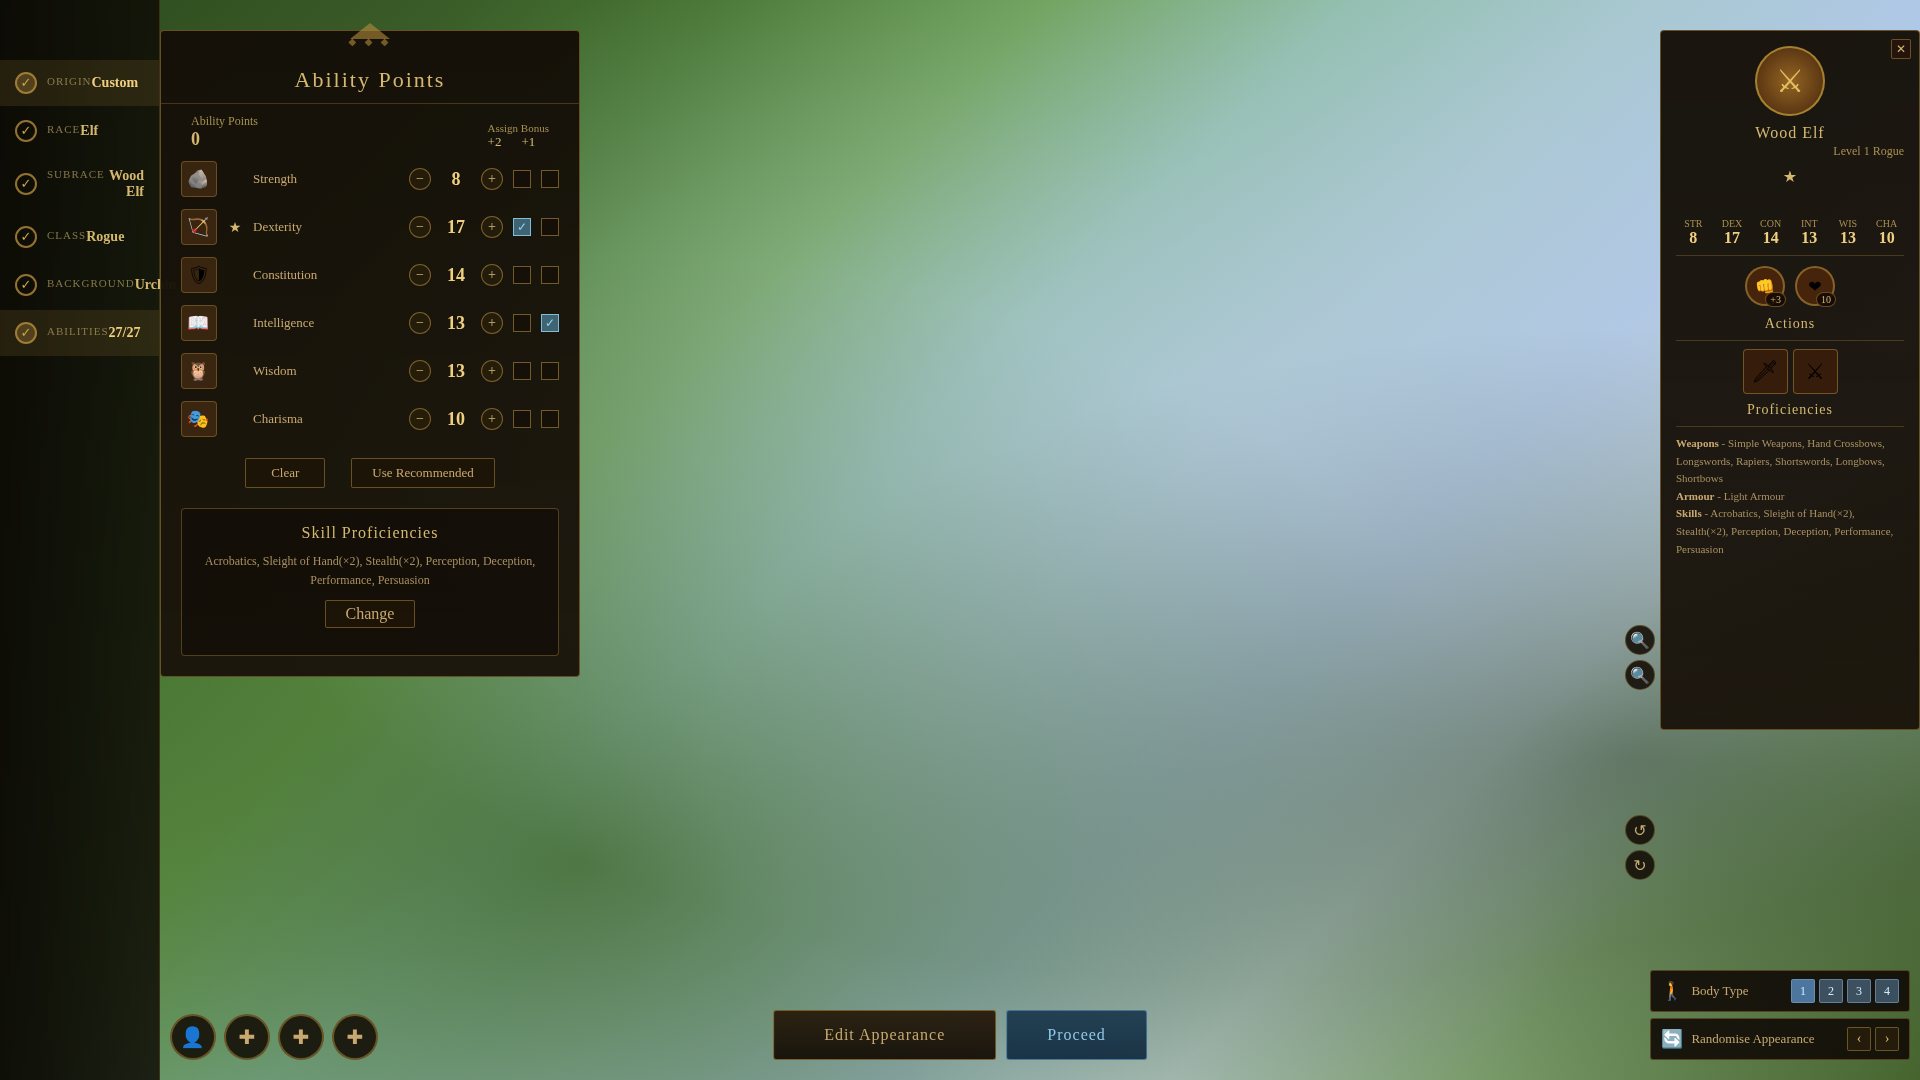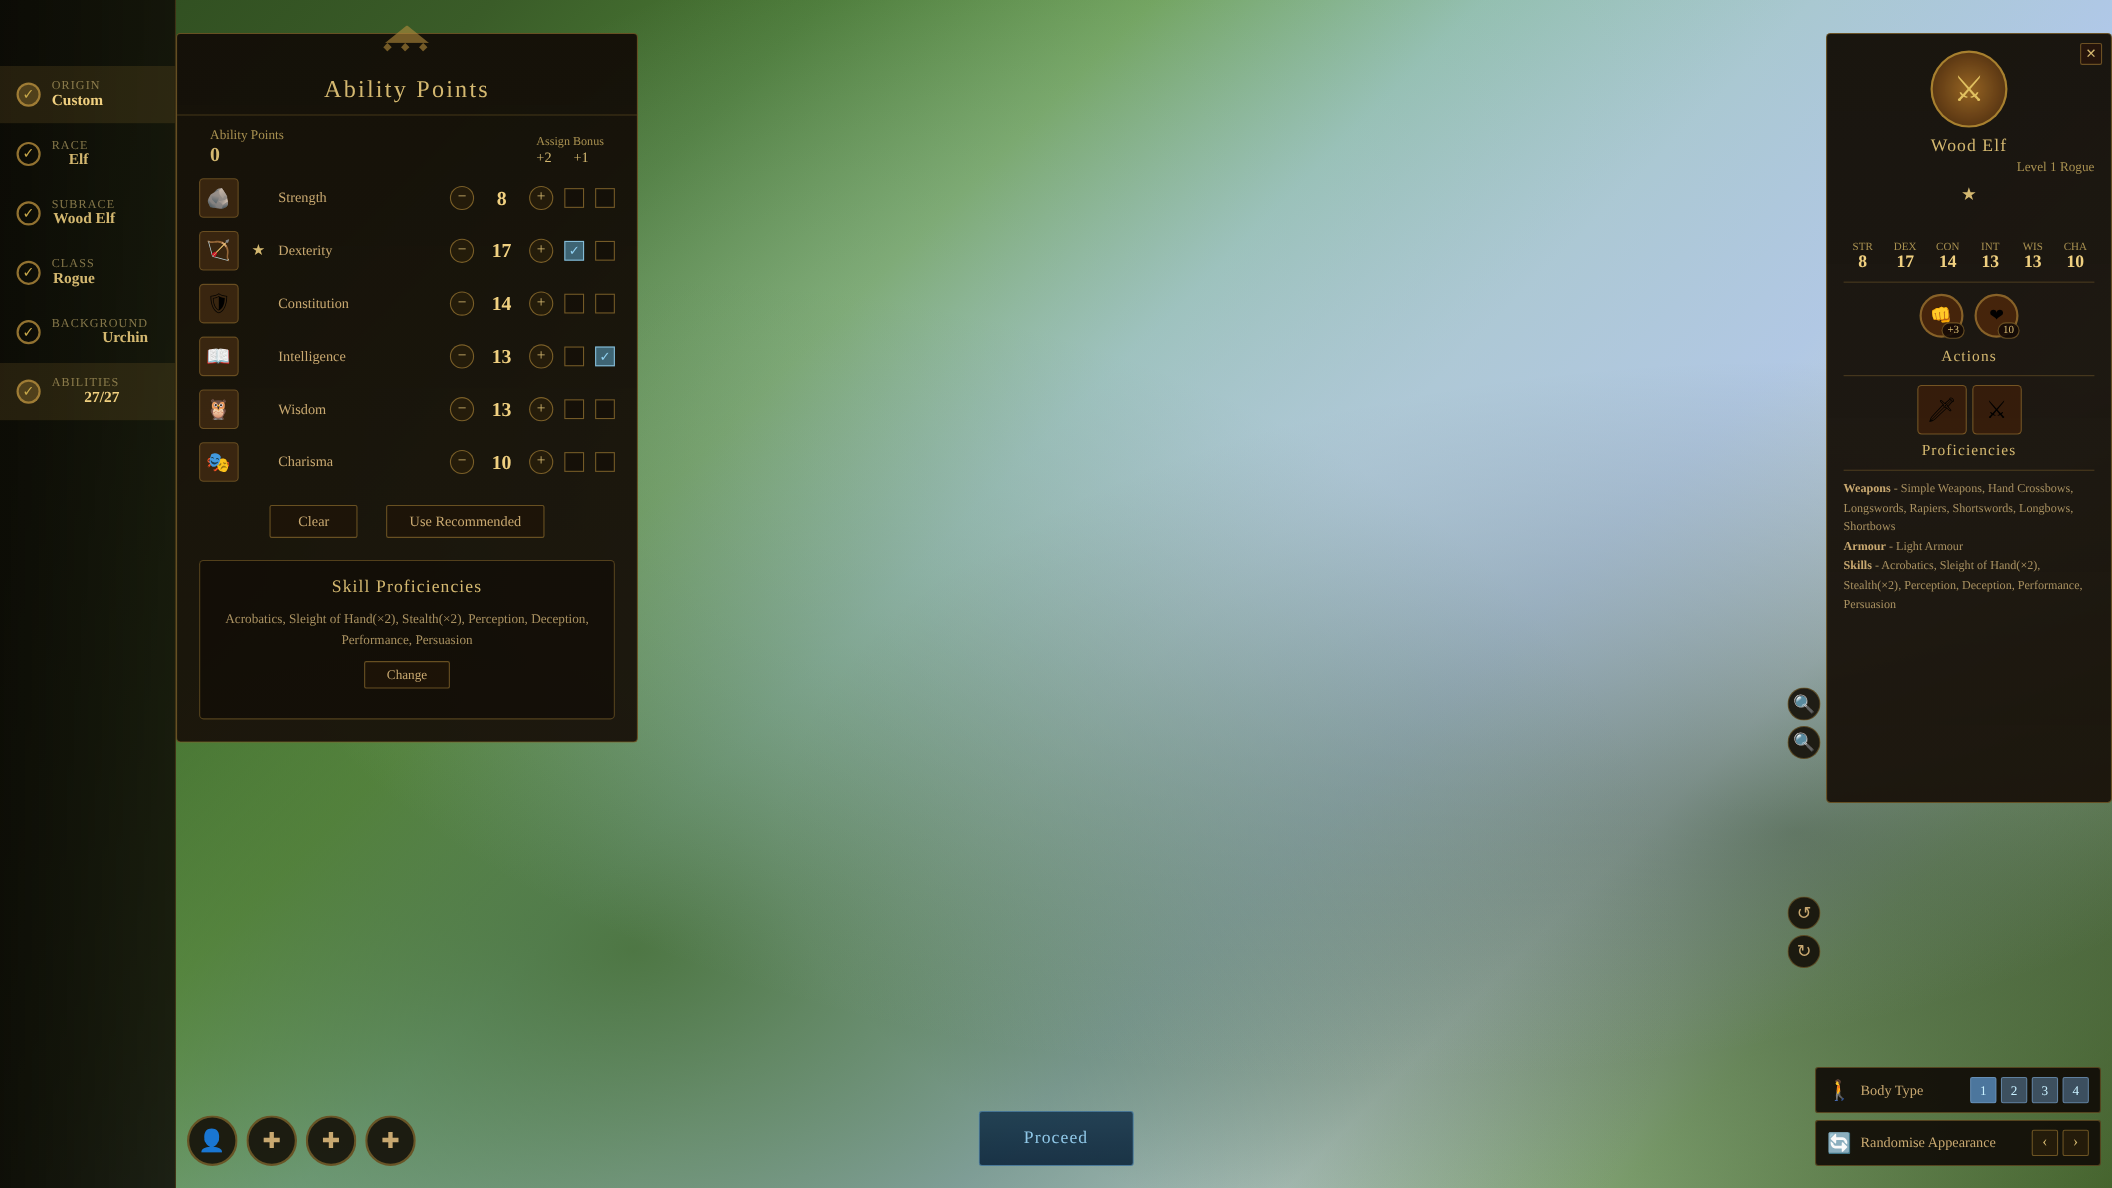--- a/index.html
+++ b/index.html
@@ -75,21 +75,21 @@
       justify-content: center;
       flex-shrink: 0;
       color: #c8a84a;
       font-size: 13px;
     }
     .sidebar-item.active .check-circle {
       background: rgba(180,140,60,0.3);
     }
     .sidebar-item .item-text {
       display: flex;
-      flex-direction: column;
+      flex-direction: row;
     }
     .sidebar-item .item-label {
       color: rgba(180,160,100,0.7);
       font-size: 11px;
       text-transform: uppercase;
       letter-spacing: 1px;
     }
     .sidebar-item .item-value {
       color: #d4b870;
       font-size: 14px;
@@ -295,21 +295,21 @@
       text-align: center;
     }
     .btn-change {
       display: block;
       margin: 10px auto 12px;
       padding: 4px 20px;
       background: rgba(30,20,8,0.9);
       border: 1px solid rgba(180,140,60,0.5);
       color: #c8a870;
       font-family: Georgia, serif;
-      font-size: 12px;
+      font-size: 16px;
       cursor: pointer;
       border-radius: 2px;
     }
 
     
     #right-panel {
       position: absolute;
       right: 0;
       top: 30px;
       width: 260px;
@@ -858,20 +858,21 @@
 </div>
 
 <div id="bottom-left-icons">
   <div class="bottom-icon-btn">👤</div>
   <div class="bottom-icon-btn">✚</div>
   <div class="bottom-icon-btn">✚</div>
   <div class="bottom-icon-btn">✚</div>
 </div>
 
 <div id="bottom-bar">
+  <button class="btn-edit-appearance">Edit Appearance</button>
   <button class="btn-proceed">Proceed</button>
 </div>
 
 <div id="bottom-right">
   <div class="body-type-row">
     <span style="font-size:18px; color:#c8a870;">🚶</span>
     <span class="body-type-label">Body Type</span>
     <div class="body-type-icons">
       <div class="body-type-btn active" style="color:#c8f0ff; font-size:12px;">1</div>
       <div class="body-type-btn" style="color:#c8f0ff; font-size:12px;">2</div>

